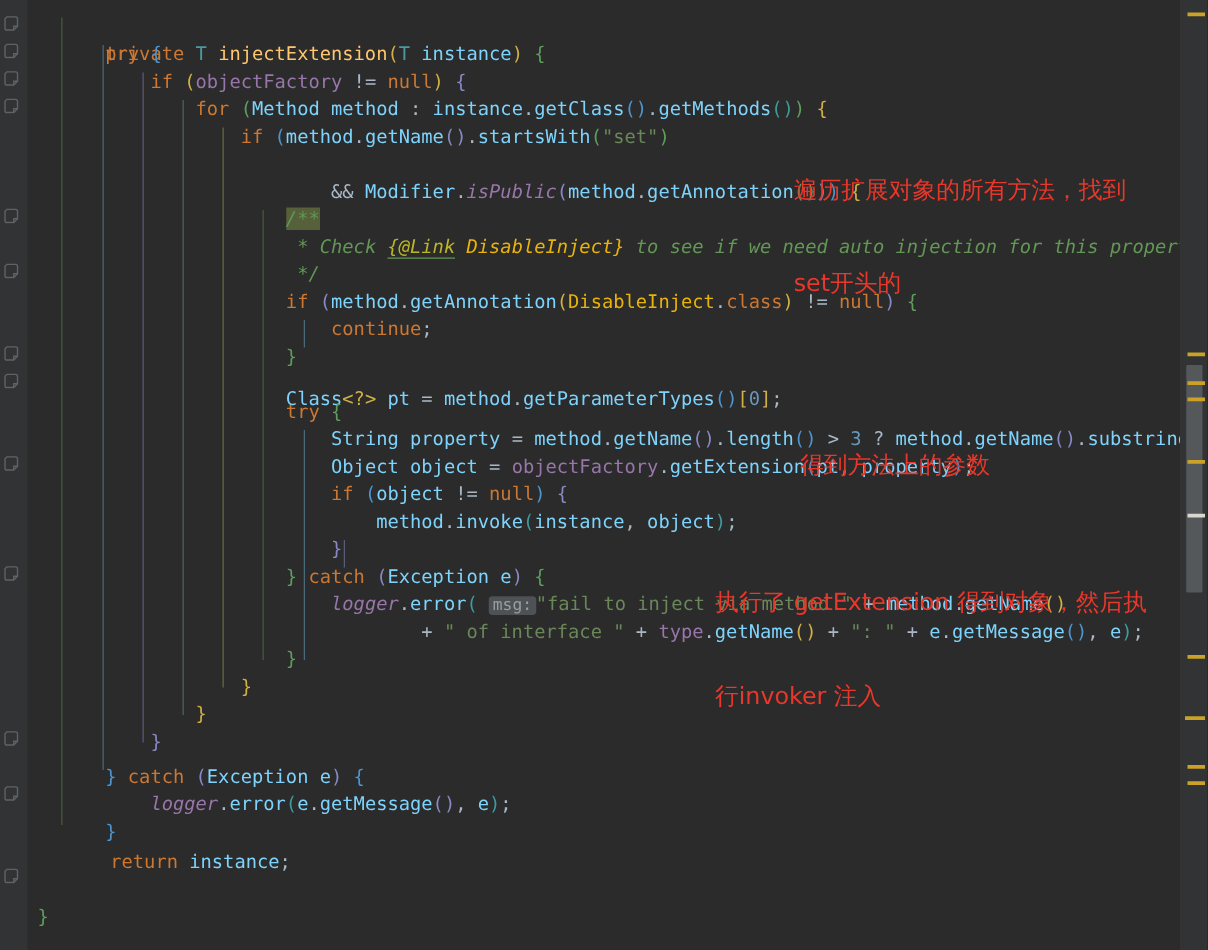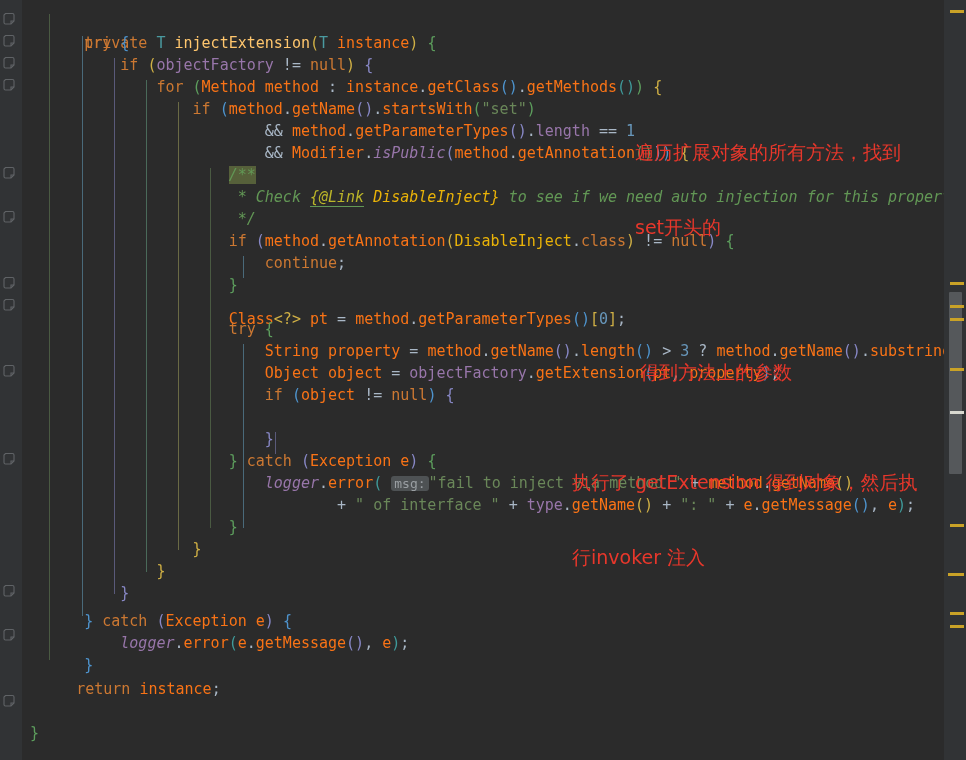--- a/index.html
+++ b/index.html
@@ -35,21 +35,21 @@
     font-family:"DejaVu Sans Mono","Liberation Mono",monospace;
     color:#a9b7c6;
   }
 
   
   .guide{position:absolute;width:1px;}
 
   
   .kw     {color:#cc7832;}
   .type   {color:#4a9aa0;}
-  .ident  {color:#f97316;}
+  .ident  {color:#7dd3fc;}
   .field  {color:#9876aa;}
   .stat   {color:#9876aa;font-style:italic;}
   .num    {color:#6897bb;}
   .str    {color:#6a8759;}
   .cmt    {color:#629755;font-style:italic;}
   .tag    {color:#eab308;font-style:italic;}
   .taglnk {color:#bbb529;font-style:italic;border-bottom:1px solid #629755;}
   .bry    {color:#d0b045;}
   .brg    {color:#5d9e5d;}
   .brv    {color:#8888c6;}
@@ -183,21 +183,20 @@
     </div>
 
     <div class="line" style="top:32px;left:8px;">      <span class="kw">try</span> <span class="brb">{</span></div>
 
     <div class="line" style="top:54px;left:8px;">          <span class="kw">if</span> <span class="bry">(</span><span class="field">objectFactory</span> != <span class="kw">null</span><span class="bry">)</span> <span class="brv">{</span></div>
 
     <div class="line" style="top:76px;left:8px;">              <span class="kw">for</span> <span class="brg">(</span><span class="ident">Method</span> <span class="ident">method</span> : <span class="ident">instance</span>.<span class="ident">getClass</span><span class="brb">()</span>.<span class="ident">getMethods</span><span class="brt">()</span><span class="brg">)</span> <span class="bry">{</span></div>
 
     <div class="line" style="top:98px;left:8px;">                  <span class="kw">if</span> <span class="brb">(</span><span class="ident">method</span>.<span class="ident">getName</span><span class="brv">()</span>.<span class="ident">startsWith</span><span class="brg">(</span><span class="str">"set"</span><span class="brg">)</span></div>
 
-    <div class="line" style="top:120px;left:8px;">                          &amp;&amp; <span class="ident">method</span>.<span class="ident">getParameterTypes</span><span class="brv">()</span>.<span class="field">length</span> == <span class="num">1</span></div>
 
     <div class="line" style="top:142px;left:8px;">                          &amp;&amp; <span class="ident">Modifier</span>.<span class="stat">isPublic</span><span class="brv">(</span><span class="ident">method</span>.<span class="ident">getAnnotation</span><span class="brg">()</span><span class="brv">)</span><span class="brb">)</span> <span class="bry">{</span></div>
 
     <div class="line" style="top:164px;left:8px;">                      <span class="cmt hl">/**</span></div>
 
     <div class="line" style="top:186px;left:8px;">                       <span class="cmt">* Check </span><span class="taglnk">{@Link</span><span class="tag"> DisableInject}</span><span class="cmt"> to see if we need auto injection for this property</span></div>
 
     <div class="line" style="top:208px;left:8px;">                       <span class="cmt">*/</span></div>
 
     <div class="line" style="top:230px;left:8px;">                      <span class="kw">if</span> <span class="brv">(</span><span class="ident">method</span>.<span class="ident">getAnnotation</span><span class="bry">(</span><span class="tag" style="font-style:normal;">DisableInject</span>.<span class="kw">class</span><span class="bry">)</span> != <span class="kw">null</span><span class="brv">)</span> <span class="brg">{</span></div>
@@ -209,20 +208,21 @@
     <div class="line" style="top:308px;left:8px;">                      <span class="ident">Class</span><span class="bry">&lt;?&gt;</span> <span class="ident">pt</span> = <span class="ident">method</span>.<span class="ident">getParameterTypes</span><span class="brb">()</span><span class="bry">[</span><span class="num">0</span><span class="bry">]</span>;</div>
 
     <div class="line" style="top:318px;left:8px;">                      <span class="kw">try</span> <span class="brg">{</span></div>
 
     <div class="line" style="top:340px;left:8px;">                          <span class="ident">String</span> <span class="ident">property</span> = <span class="ident">method</span>.<span class="ident">getName</span><span class="brv">()</span>.<span class="ident">length</span><span class="brb">()</span> &gt; <span class="num">3</span> ? <span class="ident">method</span>.<span class="ident">getName</span><span class="brv">()</span>.<span class="ident">substring</span>, </div>
 
     <div class="line" style="top:362px;left:8px;">                          <span class="ident">Object</span> <span class="ident">object</span> = <span class="field">objectFactory</span>.<span class="ident">getExtension</span><span class="brb">(</span><span class="ident">pt</span>, <span class="ident">property</span><span class="brb">)</span>;</div>
 
     <div class="line" style="top:384px;left:8px;">                          <span class="kw">if</span> <span class="brb">(</span><span class="ident">object</span> != <span class="kw">null</span><span class="brb">)</span> <span class="brv">{</span></div>
 
+    <div class="line" style="top:406px;left:8px;">                              <span class="ident">method</span>.<span class="ident">invoke</span><span class="brt">(</span><span class="ident">instance</span>, <span class="ident">object</span><span class="brt">)</span>;</div>
 
     <div class="line" style="top:428px;left:8px;">                          <span class="brv">}</span></div>
 
     <div class="line" style="top:450px;left:8px;">                      <span class="brg">}</span> <span class="kw">catch</span> <span class="brv">(</span><span class="ident">Exception</span> <span class="ident">e</span><span class="brv">)</span> <span class="brg">{</span></div>
 
     <div class="line" style="top:472px;left:8px;">                          <span class="stat">logger</span>.<span class="ident">error</span><span class="brt">(</span> <span class="hintbg">msg:</span><span class="str">"fail to inject via method "</span> + <span class="ident">method</span>.<span class="ident">getName</span><span class="bry">()</span></div>
 
     <div class="line" style="top:494px;left:8px;">                                  + <span class="str">" of interface "</span> + <span class="field">type</span>.<span class="ident">getName</span><span class="bry">()</span> + <span class="str">": "</span> + <span class="ident">e</span>.<span class="ident">getMessage</span><span class="brb">()</span>, <span class="ident">e</span><span class="brt">)</span>;</div>
 
     <div class="line" style="top:516px;left:8px;">                      <span class="brg">}</span></div>
@@ -232,21 +232,21 @@
     <div class="line" style="top:560px;left:8px;">              <span class="bry">}</span></div>
 
     <div class="line" style="top:582px;left:8px;">          <span class="brv">}</span></div>
 
     <div class="line" style="top:610px;left:8px;">      <span class="brb">}</span> <span class="kw">catch</span> <span class="brv">(</span><span class="ident">Exception</span> <span class="ident">e</span><span class="brv">)</span> <span class="brb">{</span></div>
 
     <div class="line" style="top:632px;left:8px;">          <span class="stat">logger</span>.<span class="ident">error</span><span class="brt">(</span><span class="ident">e</span>.<span class="ident">getMessage</span><span class="brv">()</span>, <span class="ident">e</span><span class="brt">)</span>;</div>
 
     <div class="line" style="top:654px;left:8px;">      <span class="brb">}</span></div>
 
-    <div class="line" style="top:678px;left:0;">      <span class="kw">return</span> <span class="ident">instance</span>;</div>
+    <div class="line" style="top:678px;left:12px;">      <span class="kw">return</span> <span class="ident">instance</span>;</div>
 
     <div class="line" style="top:722px;left:8px;"><span class="brg">}</span></div>
 
     <div class="note" style="left:613px;top:90px;">
       <div>遍历扩展对象的所有方法，找到</div>
       <div>set开头的</div>
     </div>
 
     <div class="note" style="left:618px;top:310px;">
       <div>得到方法上的参数</div>

